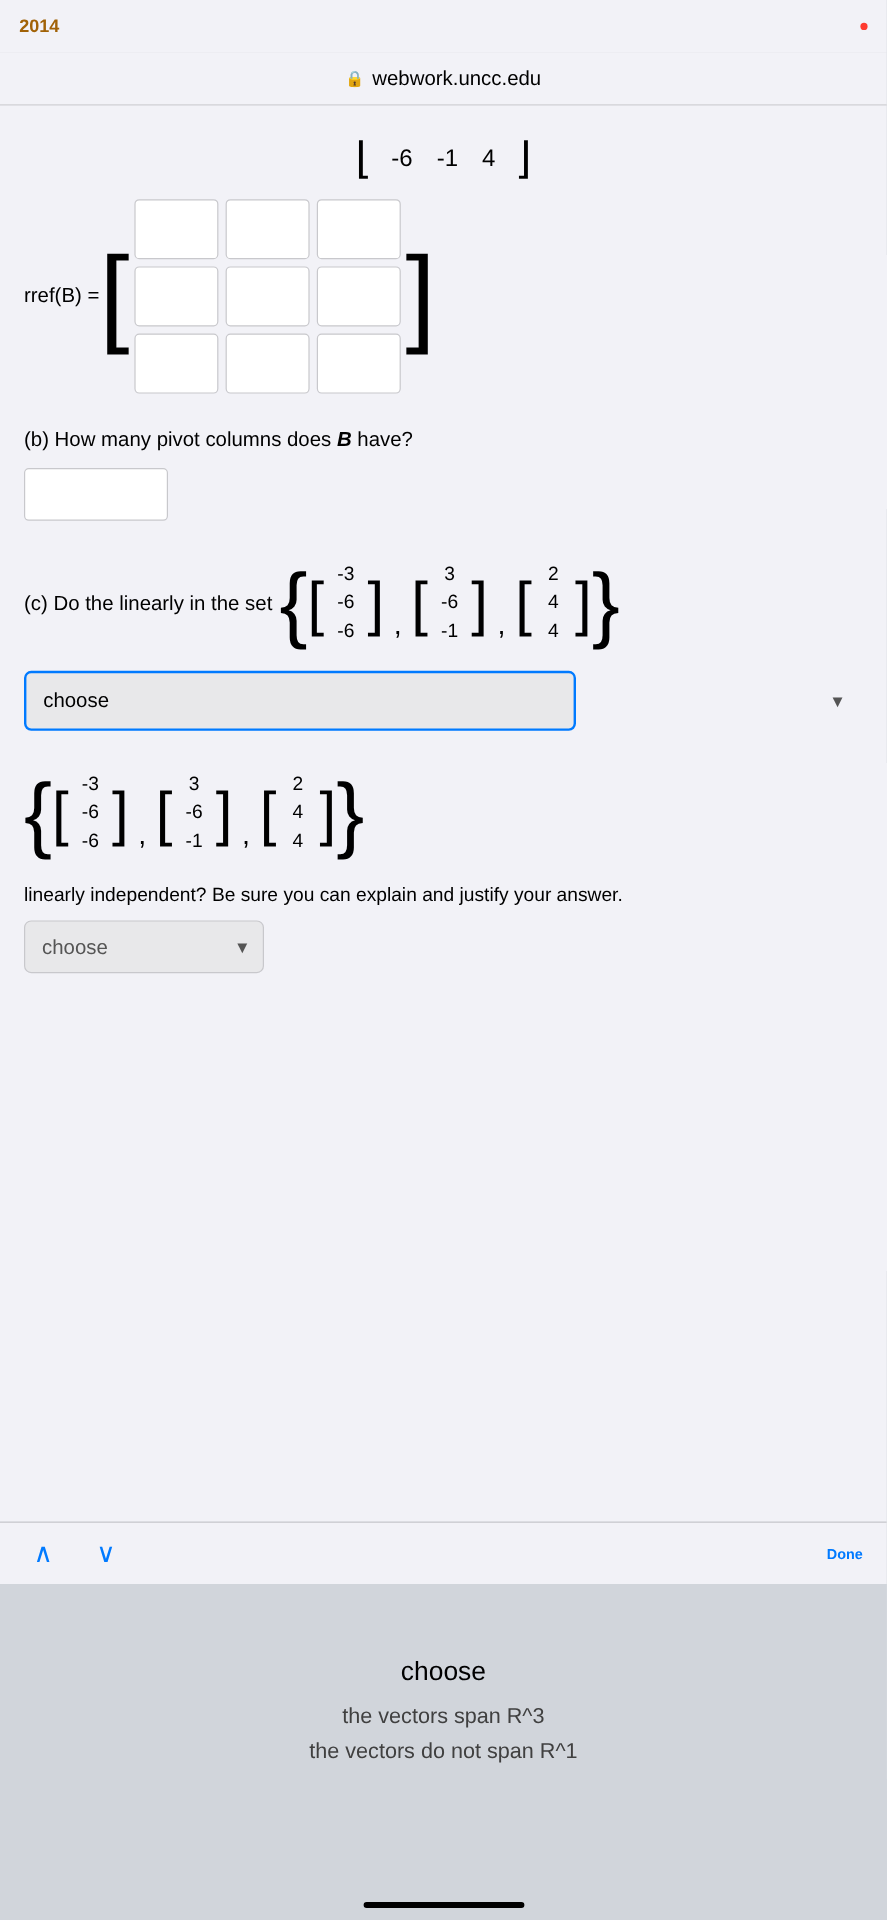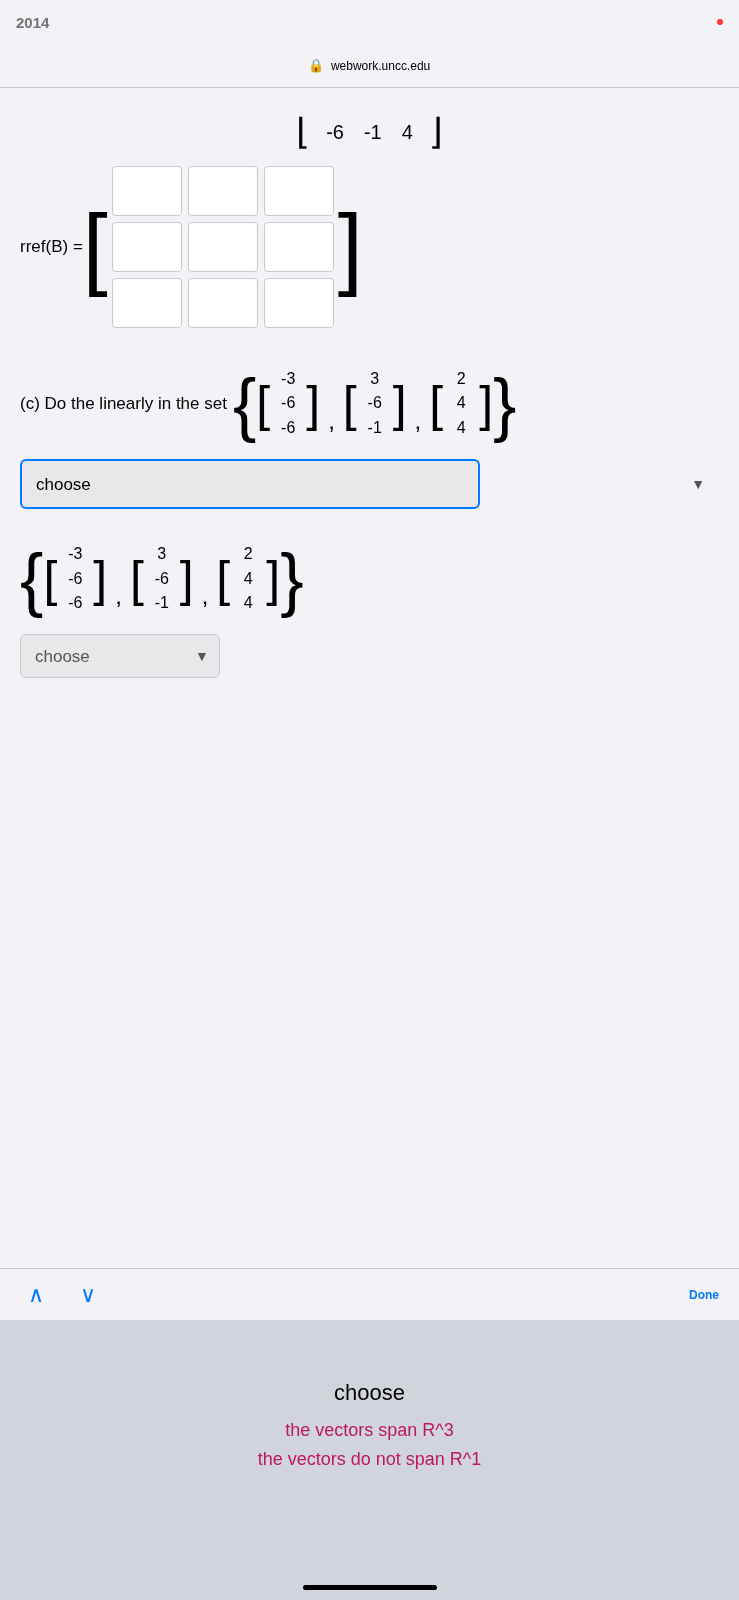--- a/index.html
+++ b/index.html
@@ -18,21 +18,21 @@
       height: 44px;
       display: flex;
       align-items: center;
       justify-content: space-between;
       padding: 0 16px;
       position: relative;
     }
     .status-bar-time {
       font-weight: 600;
       font-size: 15px;
-      color: #737373;
+      color: #a16207;
     }
     .status-bar-indicator {
       width: 6px;
       height: 6px;
       background: #ff3b30;
       border-radius: 50%;
       position: absolute;
       right: 16px;
       top: 50%;
       transform: translateY(-50%);
@@ -46,21 +46,21 @@
       align-items: center;
       justify-content: center;
       border-bottom: 1px solid #c8c8cc;
     }
     .address-bar-lock {
       margin-right: 6px;
       font-size: 13px;
       color: #333;
     }
     .address-bar-url {
-      font-size: 12px;
+      font-size: 17px;
       color: #000;
       font-weight: 400;
     }
 
     
     .main-content {
       background: #f2f2f7;
       flex: 1;
       padding: 16px 20px;
       overflow-y: auto;
@@ -255,21 +255,21 @@
     }
     .picker-selected {
       font-size: 22px;
       font-weight: 500;
       color: #000;
       margin-bottom: 10px;
       text-align: center;
     }
     .picker-option {
       font-size: 18px;
-      color: #be185d;
+      color: #404040;
       margin: 4px 0;
       text-align: center;
     }
     .picker-handle {
       width: 134px;
       height: 5px;
       background: #000;
       border-radius: 3px;
       margin-top: auto;
       margin-bottom: 10px;
@@ -343,20 +343,28 @@
           <input class="matrix-cell" type="text" style="">
           <input class="matrix-cell" type="text" style="">
           <input class="matrix-cell" type="text" style="">
           <input class="matrix-cell" type="text" style="">
         </div>
         <span class="matrix-bracket-big">]</span>
       </div>
     </div>
   </div>
 
+  <div class="part-section">
+    <div class="part-label">
+      <span>(b) How many pivot columns does</span>
+      <b class="italic-b">B</b>
+      <span>have?</span>
+    </div>
+    <input class="pivot-input" type="text" style="">
+  </div>
 
   <div class="part-section">
     <div style="display:flex; align-items:center; flex-wrap:wrap; gap:6px; margin-bottom:6px;">
       <span class="part-label" style="margin-bottom:0;">(c) Do the linearly in the set</span>
 
       <div class="vector-set-container">
 
         <span style="font-size:70px; font-weight:100; line-height:1; margin-right:-4px;">{</span>
         <span style="font-size:50px; font-weight:100; line-height:1;">[</span>
         <div class="vector-col">
@@ -425,20 +433,21 @@
         <div class="vector-col">
           <span class="vector-val">2</span>
           <span class="vector-val">4</span>
           <span class="vector-val">4</span>
         </div>
         <span style="font-size:50px; font-weight:100; line-height:1;">]</span>
         <span style="font-size:70px; font-weight:100; line-height:1; margin-left:-4px;">}</span>
       </div>
     </div>
 
+    <div class="span-text">linearly independent? Be sure you can explain and justify your answer.</div>
 
     <div class="dropdown-container">
       <select class="dropdown-select-partial">
         <option value="choose">choose</option>
         <option value="indep">the vectors are linearly independent</option>
         <option value="dep">the vectors are linearly dependent</option>
       </select>
       <span class="dropdown-arrow" style="left: 175px; right: auto;">▼</span>
     </div>
   </div>

